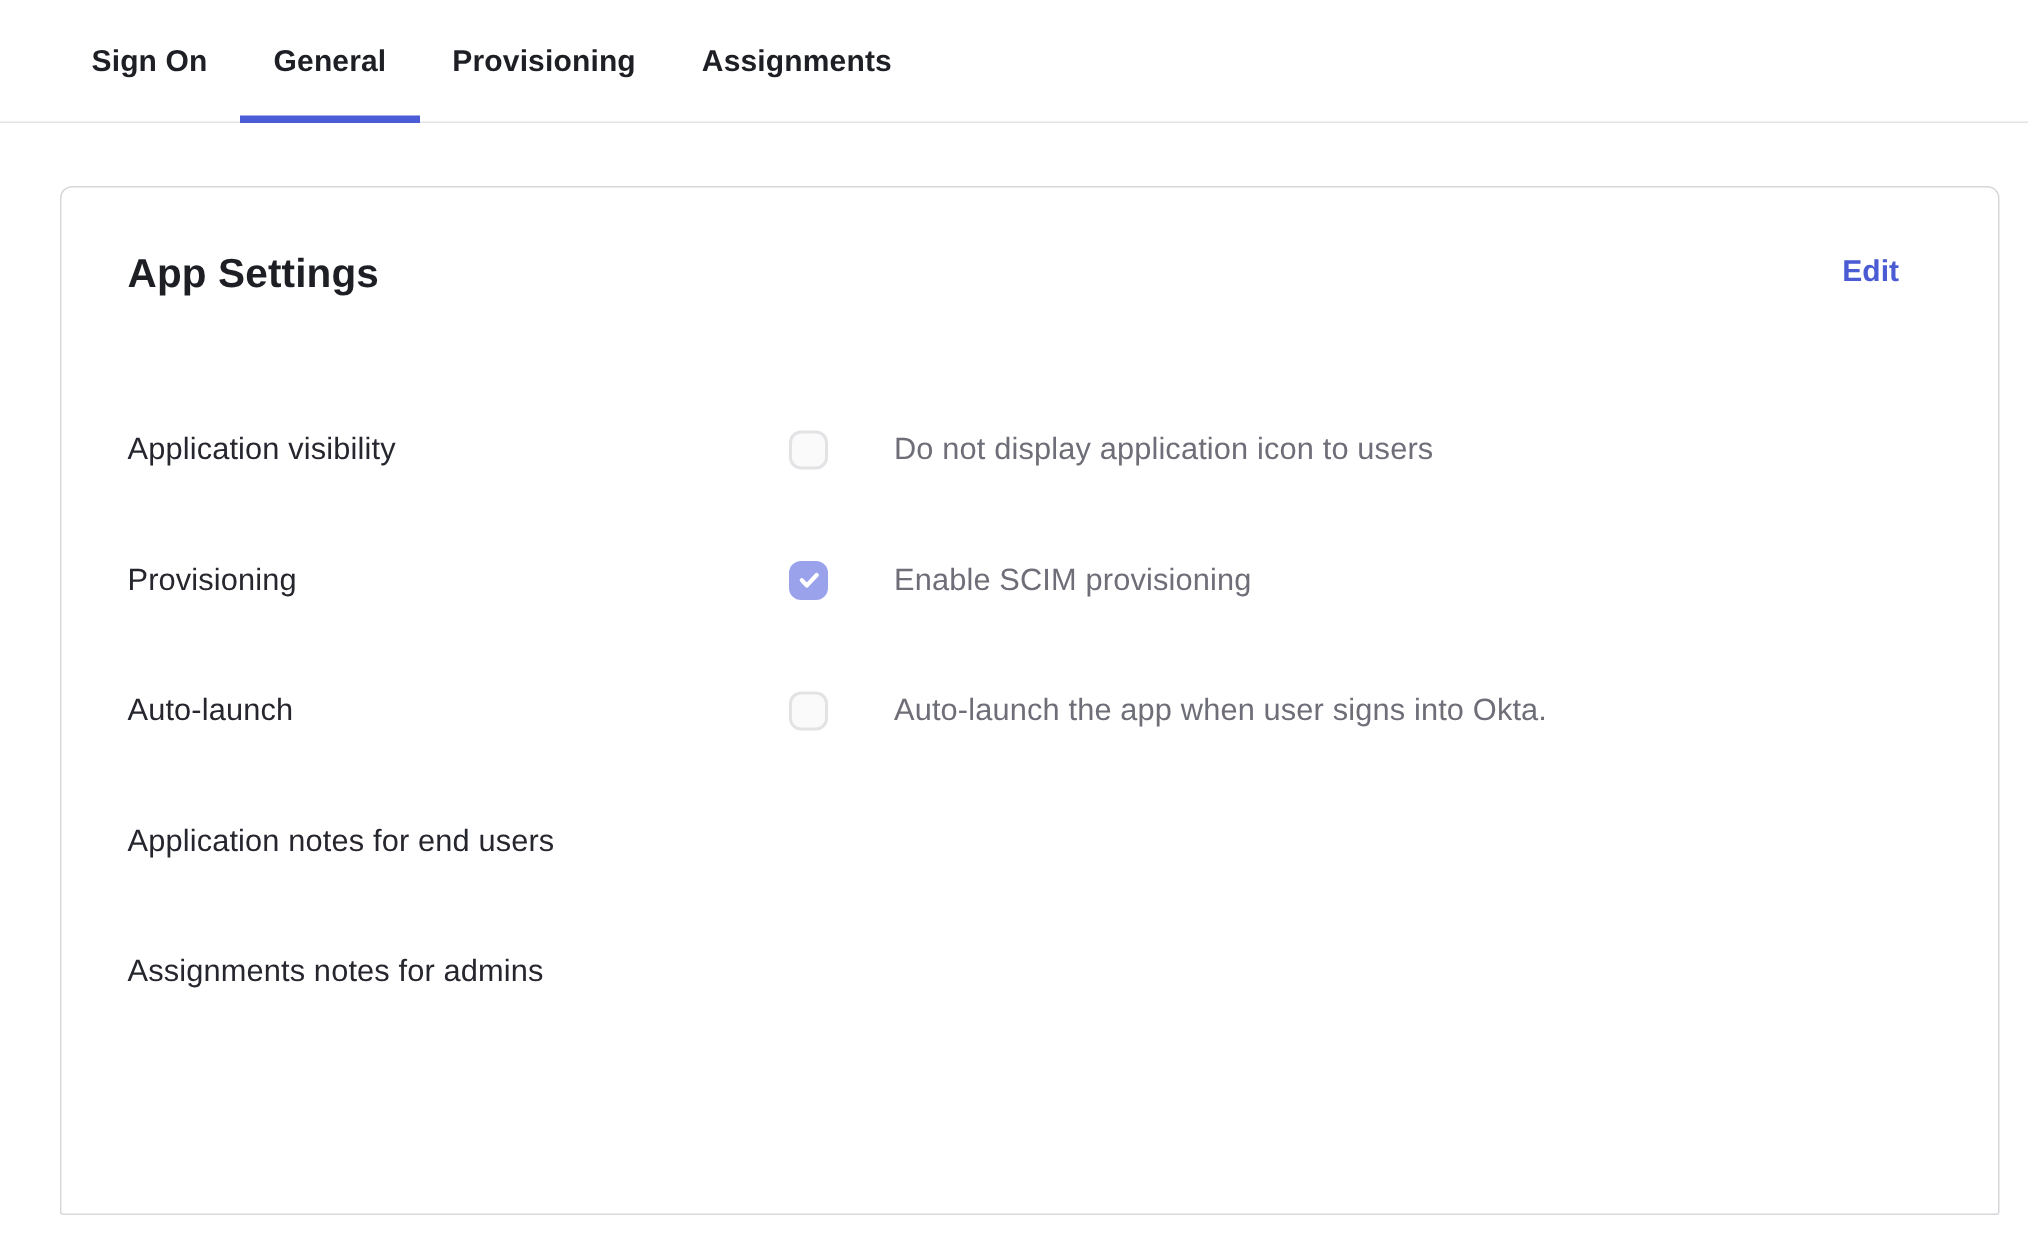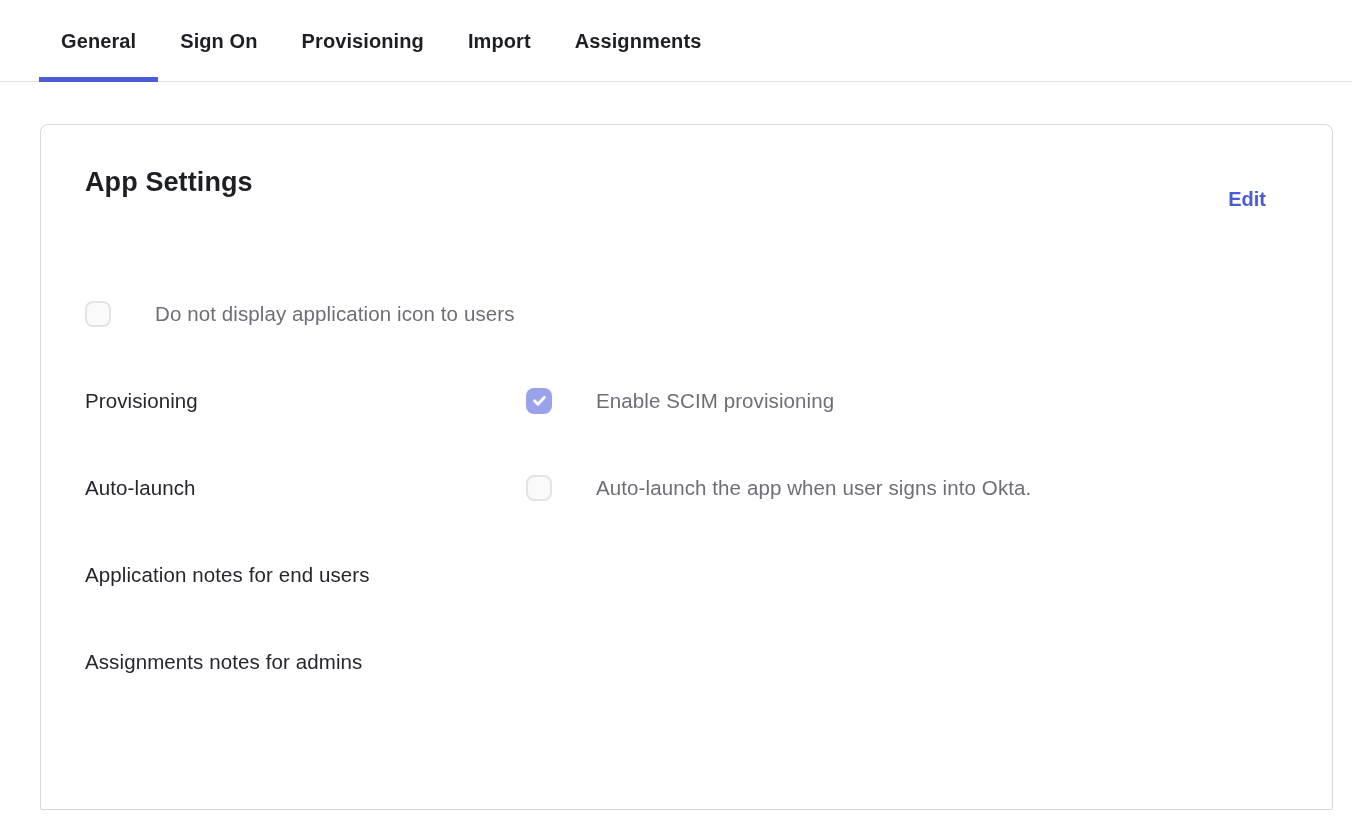--- a/index.html
+++ b/index.html
@@ -54,21 +54,21 @@
     font-weight: 700;
     color: #1d1f24;
     line-height: 34px;
     letter-spacing: 0.1px;
   }
   .edit-link {
     font-size: 20px;
     font-weight: 700;
     color: #4a5bd4;
     line-height: 28px;
-    margin-top: 20px;
+    margin-top: 2px;
     text-decoration: none;
     cursor: pointer;
   }
 
   
   .rows { margin-top: 57px; }
   .row {
     display: flex;
     align-items: center;
     min-height: 87px;
@@ -109,38 +109,38 @@
   .checkbox-label {
     font-size: 20.5px;
     color: #6e6e78;
     margin-left: 19px;
   }
 </style>
 </head>
 <body>
 
 <nav class="tabbar">
+  <div class="tab">Sign On</div>
   <div class="tab active">General</div>
-  <div class="tab">Sign On</div>
   <div class="tab">Provisioning</div>
-  <div class="tab">Import</div>
   <div class="tab">Assignments</div>
 </nav>
 
 <section class="card">
 
   <div class="card-header">
     <h1 class="card-title">App Settings</h1>
     <a class="edit-link">Edit</a>
   </div>
 
   <div class="rows">
 
 
     <div class="row">
+      <div class="row-label">Application visibility</div>
       <div class="row-value">
         <span class="checkbox unchecked" role="checkbox" aria-checked="false"></span>
         <span class="checkbox-label">Do not display application icon to users</span>
       </div>
     </div>
 
     <div class="row">
       <div class="row-label">Provisioning</div>
       <div class="row-value">
         <span class="checkbox checked" role="checkbox" aria-checked="true">

